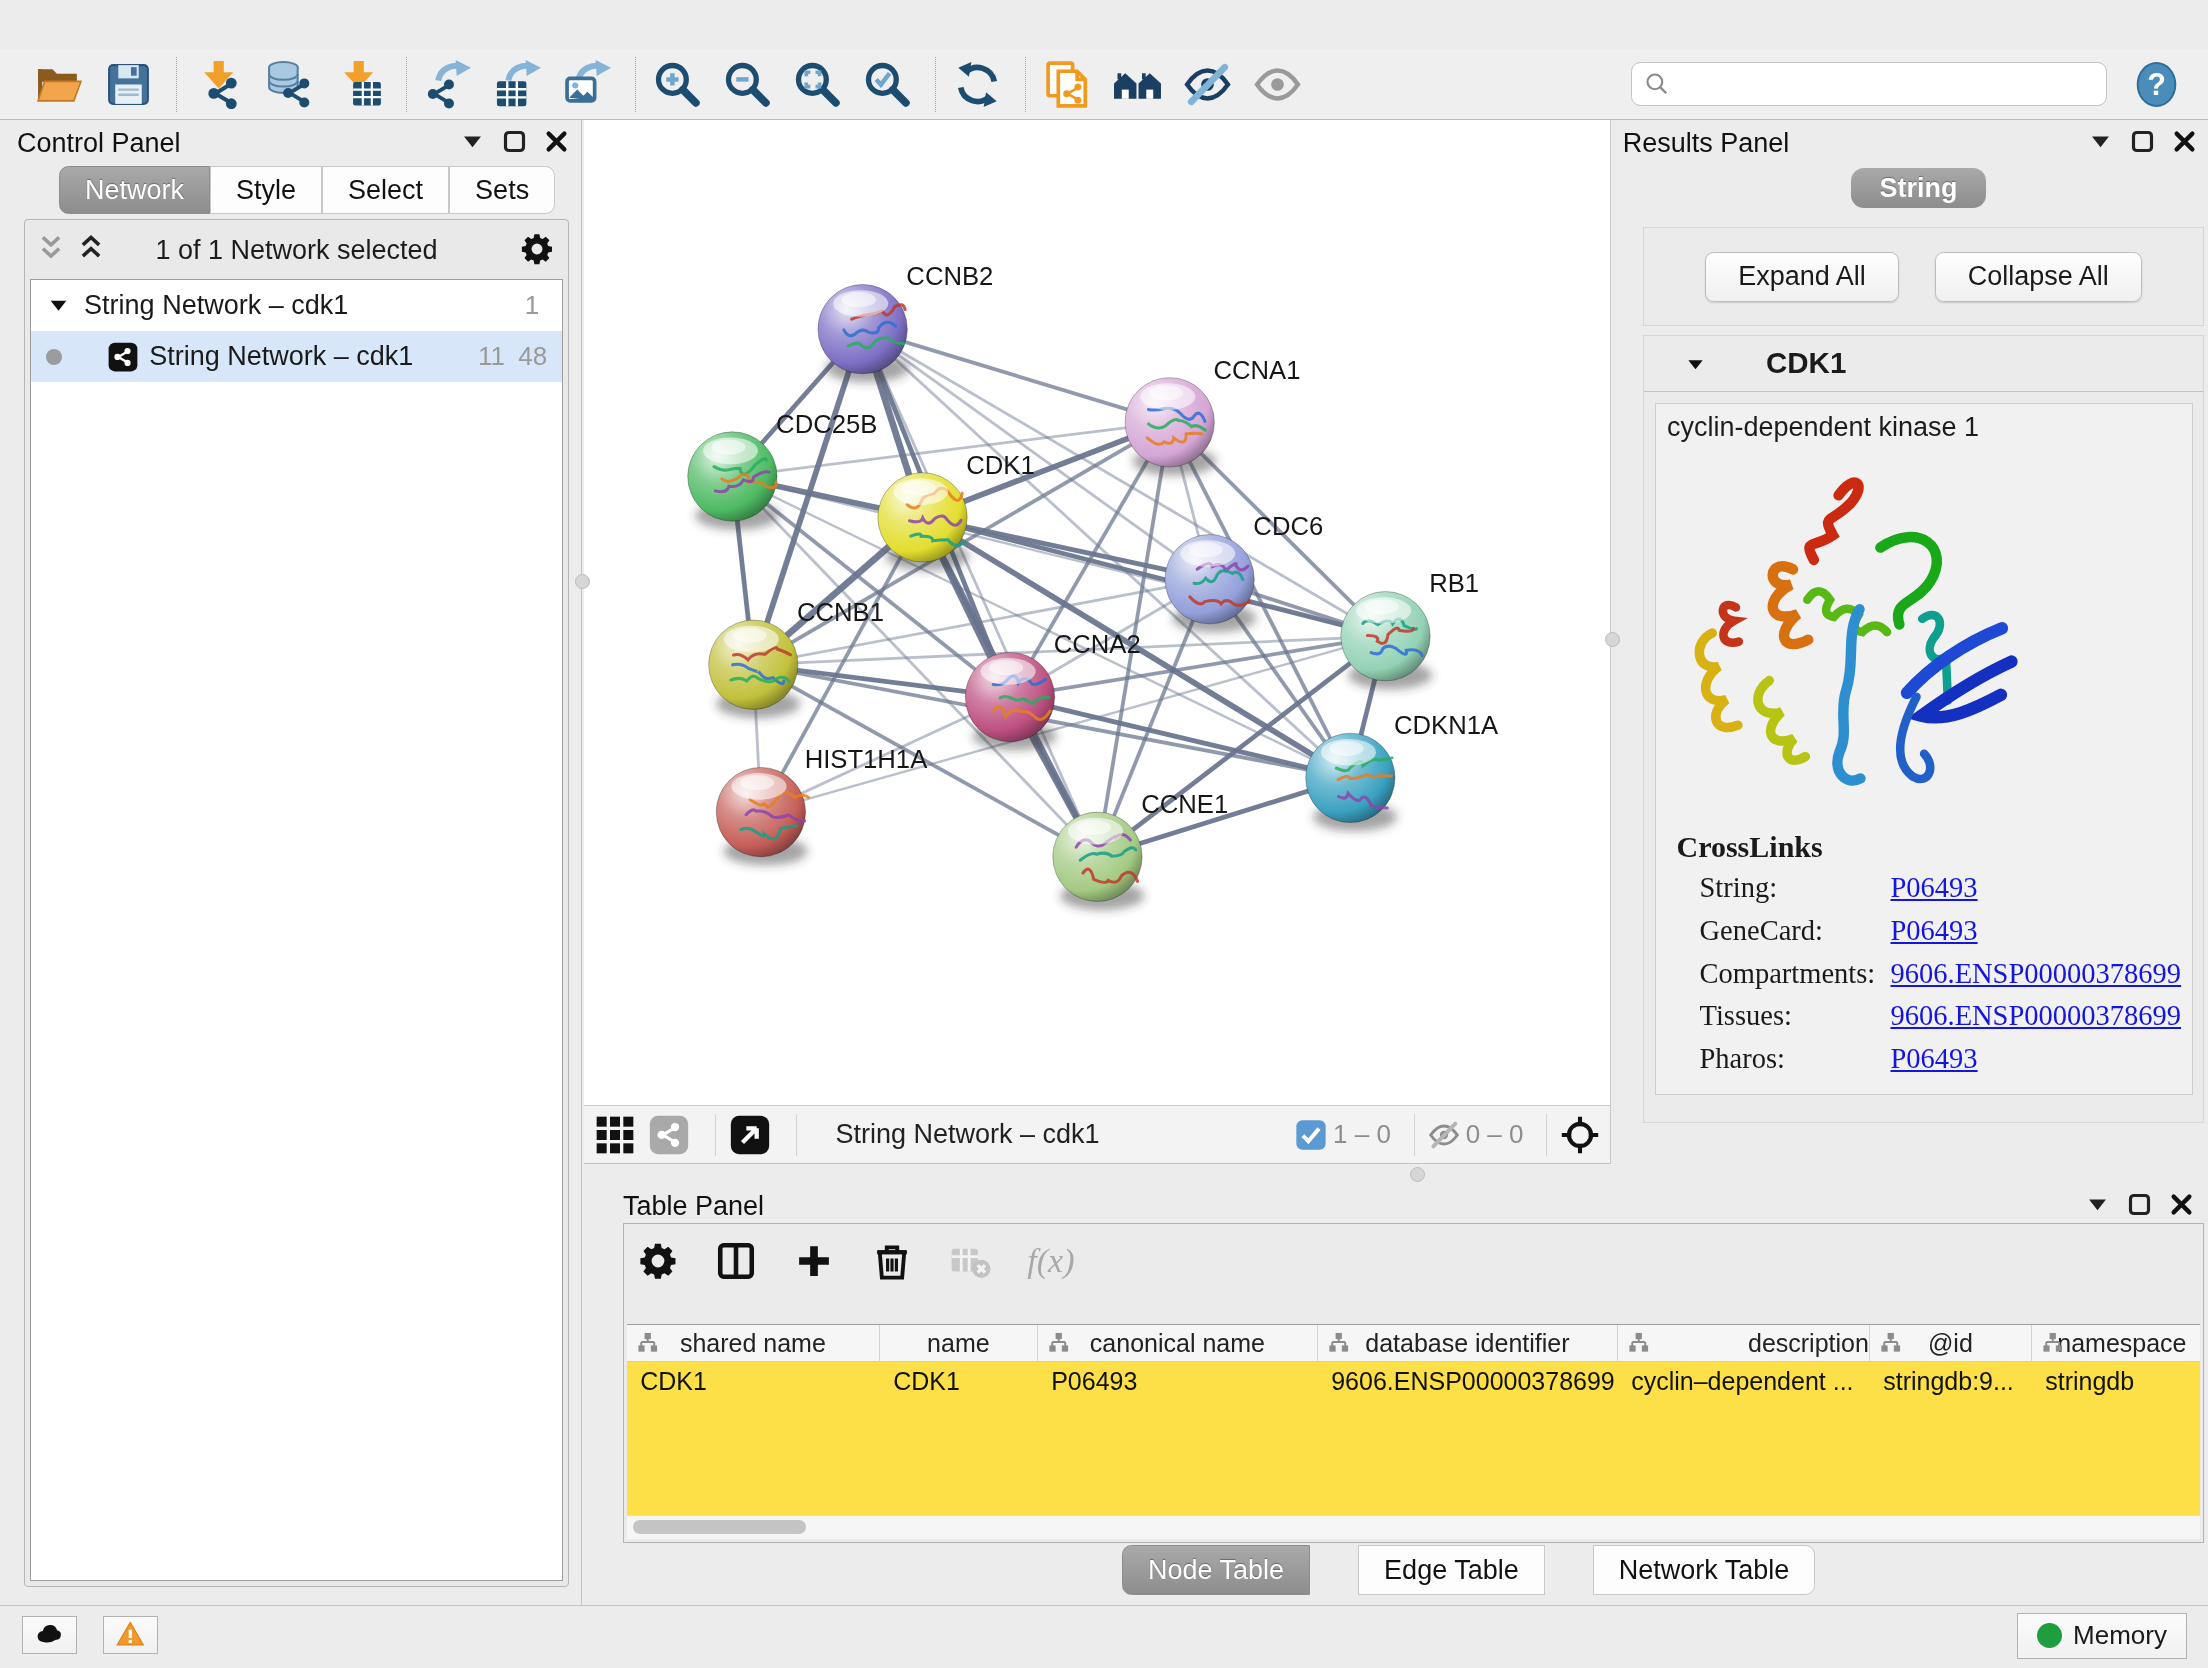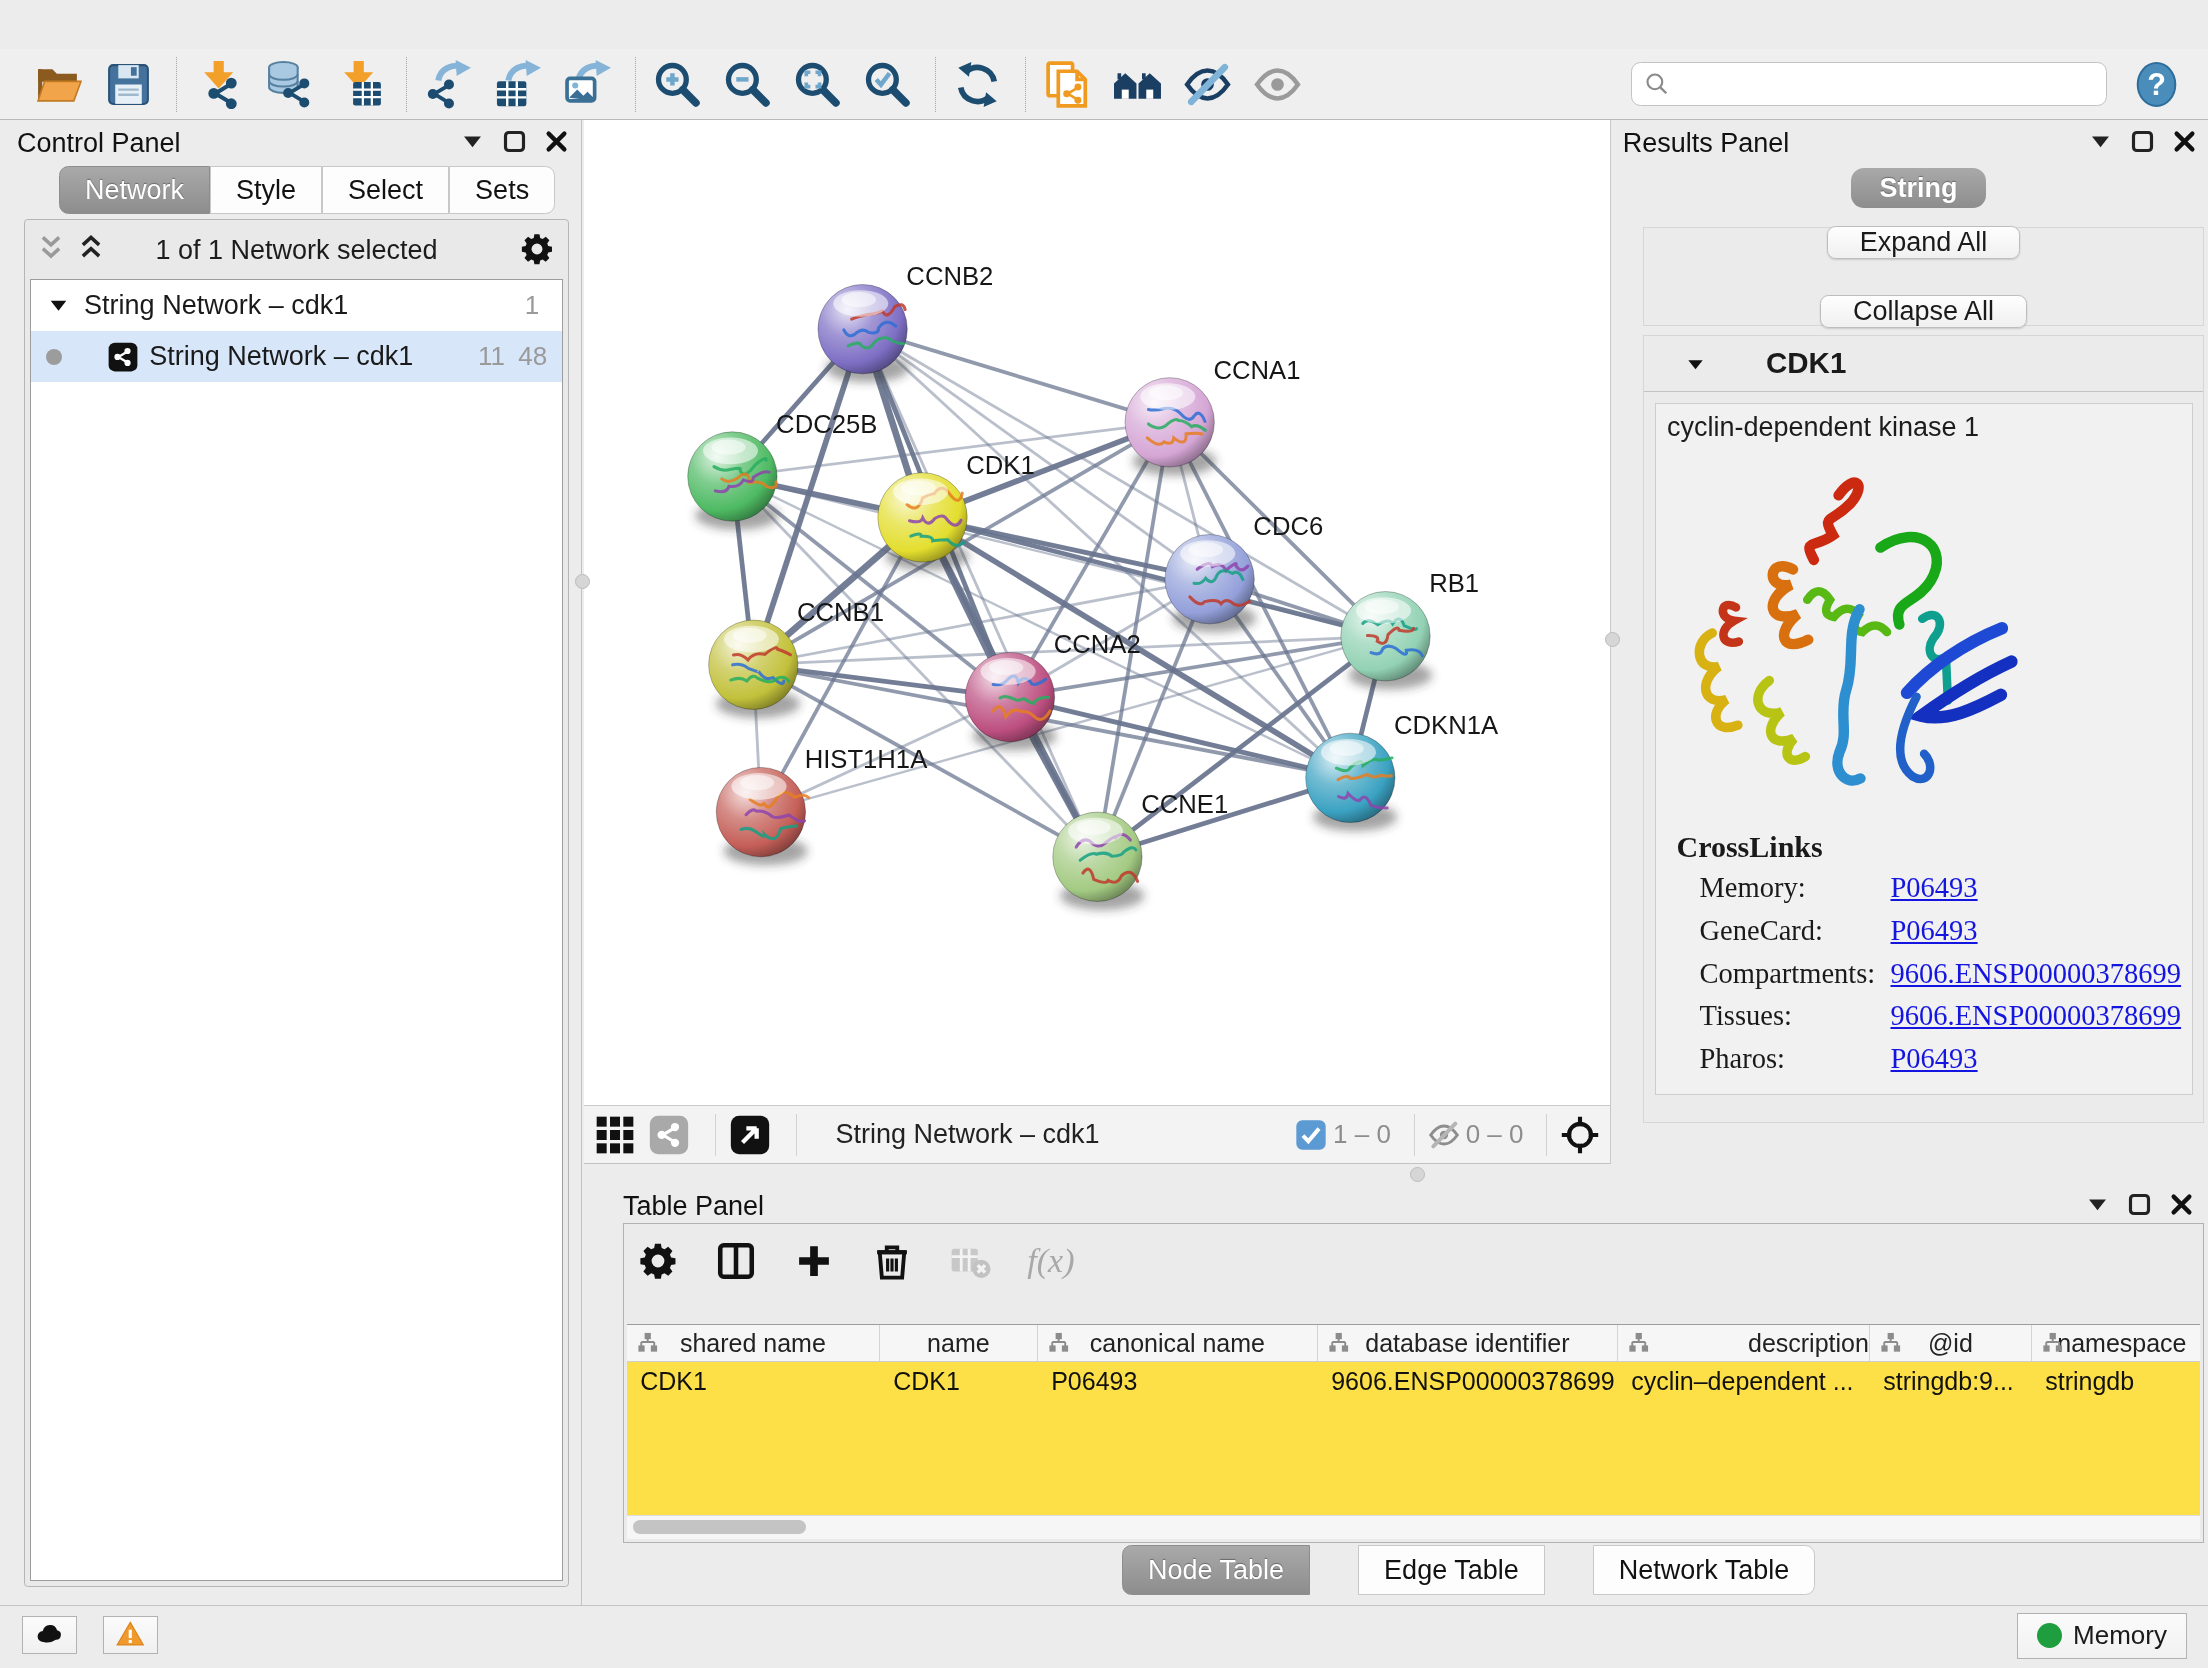--- a/index.html
+++ b/index.html
@@ -66,21 +66,21 @@
   #net-toolbar .nti svg{width:40px;height:40px;}
   .ntsep{width:0;height:42px;border-left:1.9px solid #d2d2d2;margin:0 13.3px;flex:0 0 auto;}
   #net-name{font-size:27px;color:#222;margin-left:25px;}
   .ntcount{font-size:26px;color:#8d8d8d;margin:0 9.5px 0 5.7px;}
   #net-toolbar .small-ic{width:32px;height:32px;flex:0 0 auto;}
   
   #results-panel{position:absolute;left:1617px;top:120px;width:592px;height:1063px;}
   #string-tab{position:absolute;left:234px;top:48px;height:40px;padding:0 28.5px;
     background:linear-gradient(#a9a9a9,#8d8d8d);color:#fff;font-size:27px;border-radius:13px;
     display:flex;align-items:center;text-shadow:0 -1px 1px rgba(0,0,0,.35);font-weight:bold;}
-  .rbox{position:absolute;left:26px;width:561px;background:#ebebeb;border:1.9px groove #d6d6d6;box-sizing:border-box;flex-direction:column;}
+  .rbox{position:absolute;left:26px;width:561px;background:#ebebeb;border:1.9px groove #d6d6d6;box-sizing:border-box;}
   #rbox1{top:107px;height:99px;display:flex;align-items:center;justify-content:center;gap:36px;}
   .rbtn{height:48px;padding:0 32px;background:linear-gradient(#fefefe,#f0f0f0);border:1px solid #bdbdbd;
     border-radius:8.6px;font-size:27px;display:flex;align-items:center;box-shadow:0 1px 1.9px rgba(0,0,0,.15);}
   #rbox2{top:215px;height:788px;}
   #cdk-head{position:relative;height:55px;border-bottom:1px solid #c3c3c3;}
   #cdk-caret{position:absolute;left:40px;top:17px;}
   #cdk-name{position:absolute;left:122px;top:9.5px;font-size:29.5px;font-weight:bold;}
   #cdk-inner{position:absolute;left:10.5px;right:10.5px;top:67px;bottom:27px;background:#f1f1f1;
     border:1px solid #cdcdcd;}
   #cdk-desc{position:absolute;left:11.4px;top:7.6px;font-size:27px;color:#1c1c1c;}
@@ -724,21 +724,21 @@
             <path d="M212 95 C252 68 286 95 265 130 C250 155 224 150 232 176" stroke="#18a818" stroke-width="11" fill="none" stroke-linecap="round"></path>
             <path d="M256 170 C272 158 282 175 268 190 C258 205 268 218 281 210 L283 256" stroke="#0f9f8f" stroke-width="9" fill="none" stroke-linecap="round"></path>
             <path d="M190 160 C175 186 186 215 176 245 C168 270 179 290 169 310 C161 331 176 346 191 338" stroke="#2e8fd0" stroke-width="11" fill="none" stroke-linecap="round"></path>
             <path d="M340 180 C300 196 264 221 240 248" stroke="#1d49d4" stroke-width="13" fill="none" stroke-linecap="round"></path>
             <path d="M350 215 C315 231 284 251 255 272 C281 279 311 265 339 250" stroke="#1330c0" stroke-width="13" fill="none" stroke-linecap="round"></path>
             <path d="M250 252 C230 291 226 321 246 336 C263 346 271 325 258 312" stroke="#2060c8" stroke-width="9" fill="none" stroke-linecap="round"></path>
           </svg>
         <span id="xl-title">CrossLinks</span>
         <div id="xl-rows">
             <div class="xl-row" style="top: 468px;">
-              <span class="xl-label">Memory:</span>
+              <span class="xl-label">String:</span>
               <span class="xl-link">P06493</span>
             </div>
             <div class="xl-row" style="top: 511px;">
               <span class="xl-label">GeneCard:</span>
               <span class="xl-link">P06493</span>
             </div>
             <div class="xl-row" style="top: 554px;">
               <span class="xl-label">Compartments:</span>
               <span class="xl-link">9606.ENSP00000378699</span>
             </div>

